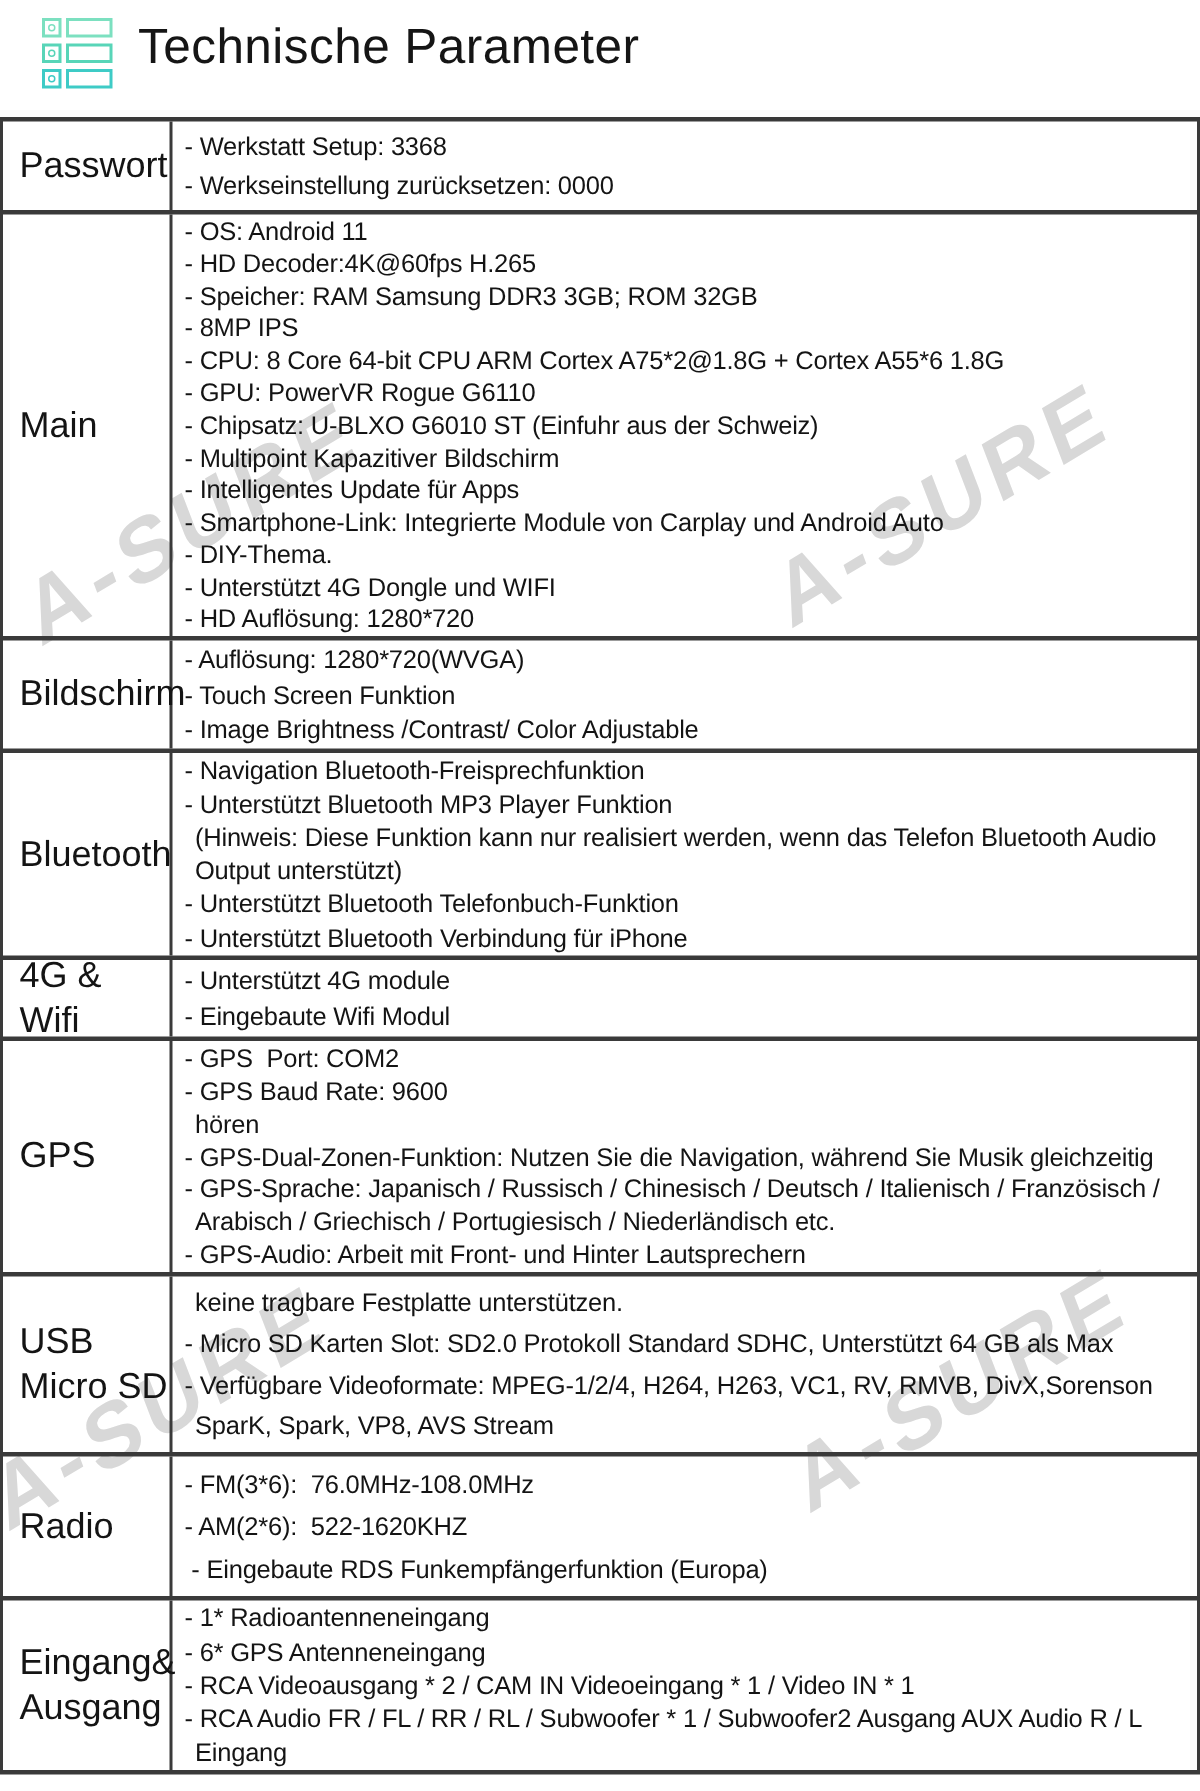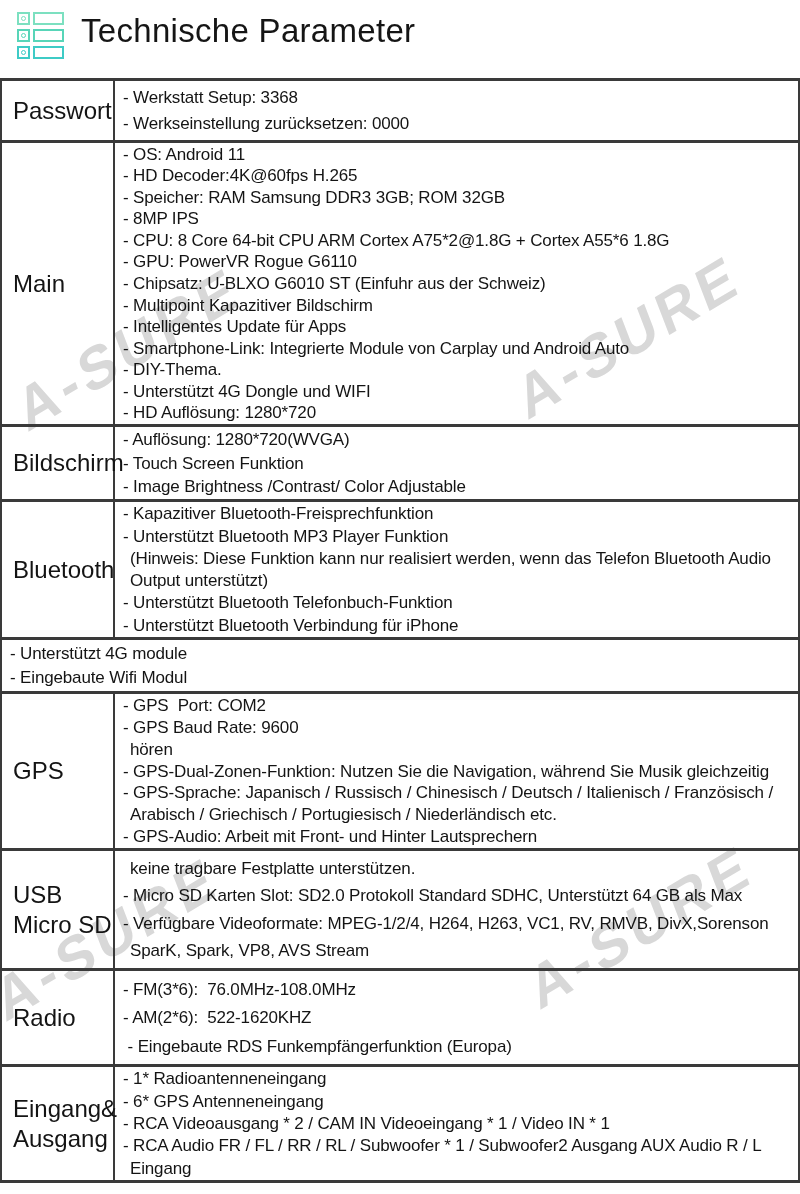--- a/index.html
+++ b/index.html
@@ -7,21 +7,21 @@
        font-family:"Liberation Sans",sans-serif;color:#111;}
   .page{position:absolute;inset:0;}
 
   
   .wm-layer{position:absolute;inset:0;z-index:0;overflow:hidden;}
   .wm{position:absolute;font-weight:bold;font-size:58px;letter-spacing:5px;
       transform:translate(-50%,-50%) rotate(-31deg) skewX(-10deg);
       white-space:pre;user-select:none;}
 
   
-  .header{position:absolute;top:0;left:5px;right:0;height:78px;z-index:2;}
+  .header{position:absolute;top:0;left:16px;right:0;height:78px;z-index:2;}
   .licon{position:absolute;left:12px;top:12px;width:50px;height:47px;
          display:flex;flex-direction:column;justify-content:space-between;}
   .lrow{display:flex;gap:3px;height:13px;}
   .lsq{width:13px;height:13px;border:2px solid;box-sizing:border-box;
        display:flex;align-items:center;justify-content:center;}
   .lsq i{display:block;width:5px;height:5px;border:1.5px solid;border-radius:50%;box-sizing:border-box;}
   .lrect{width:31px;height:13px;border:2px solid;box-sizing:border-box;}
   .title{position:absolute;left:76px;top:12px;font-size:33px;font-weight:400;
          letter-spacing:0.3px;white-space:pre;color:#151515;}
 
@@ -113,29 +113,32 @@
           <div class="line">- Auflösung: 1280*720(WVGA)</div>
           <div class="line">- Touch Screen Funktion</div>
           <div class="line">- Image Brightness /Contrast/ Color Adjustable</div>
         </div>
       </div>
       <div class="row" style="height: 138px;">
         <div class="cell-l">
           <div>Bluetooth</div>
         </div>
         <div class="cell-r">
-          <div class="line">- Kapazitiver Bluetooth-Freisprechfunktion</div>
+          <div class="line">- Navigation Bluetooth-Freisprechfunktion</div>
           <div class="line">- Unterstützt Bluetooth MP3 Player Funktion</div>
           <div class="line cont">(Hinweis: Diese Funktion kann nur realisiert werden, wenn das Telefon Bluetooth Audio</div>
           <div class="line cont">Output unterstützt)</div>
           <div class="line">- Unterstützt Bluetooth Telefonbuch-Funktion</div>
           <div class="line">- Unterstützt Bluetooth Verbindung für iPhone</div>
         </div>
       </div>
       <div class="row" style="height: 54px;">
+        <div class="cell-l">
+          <div>4G &amp; Wifi</div>
+        </div>
         <div class="cell-r">
           <div class="line">- Unterstützt 4G module</div>
           <div class="line">- Eingebaute Wifi Modul</div>
         </div>
       </div>
       <div class="row" style="height: 157px;">
         <div class="cell-l">
           <div>GPS</div>
         </div>
         <div class="cell-r">

